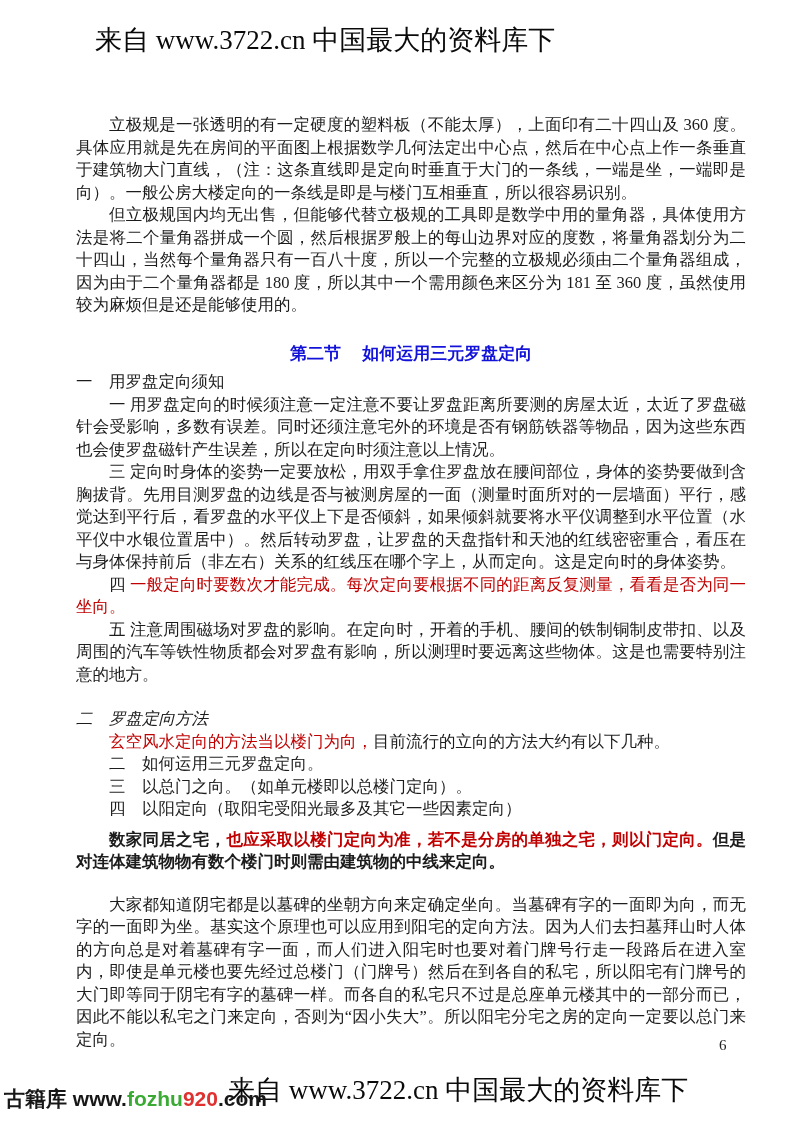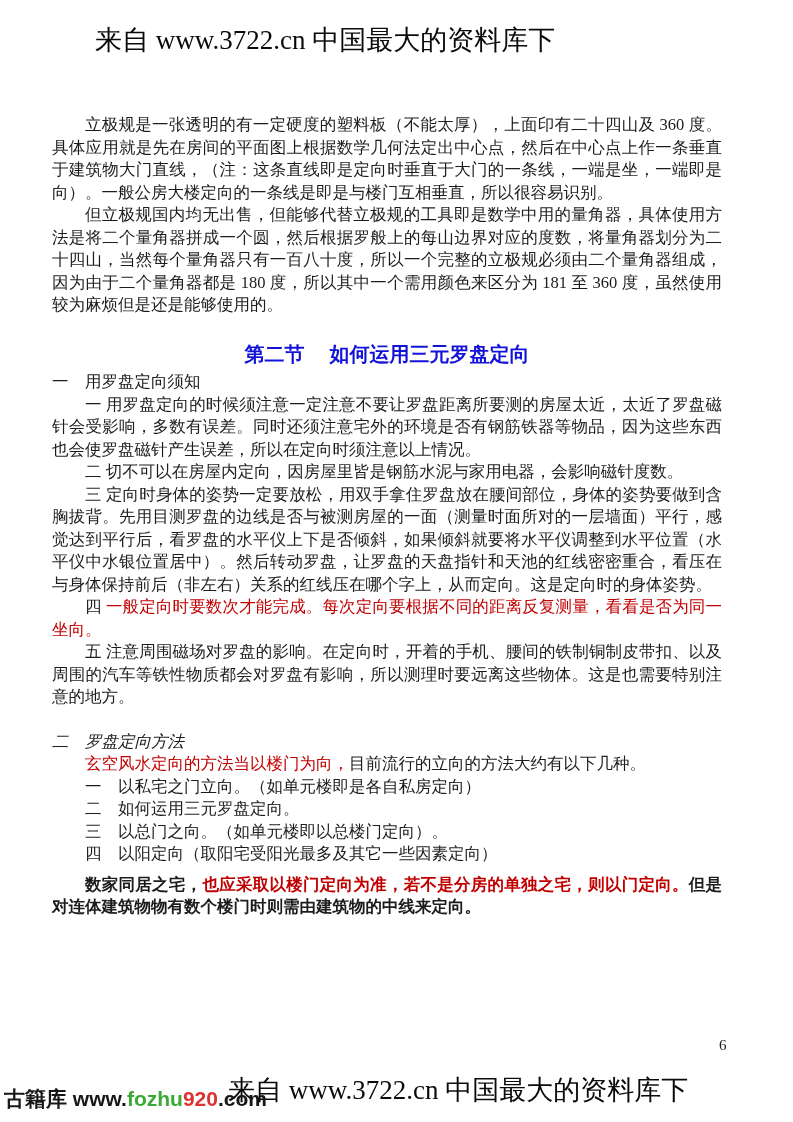--- a/index.html
+++ b/index.html
@@ -17,29 +17,29 @@
     background:#ffffff;
     overflow:hidden;
     font-family:"Liberation Serif","DejaVu Serif",serif;
     color:var(--text-black);
   }
   .hdr{
     position:absolute;left:95px;top:22px;
     font-size:27px;color:#0a0a0a;white-space:nowrap;
   }
   .content{
-    position:absolute;left:52px;top:114px;width:670px;
+    position:absolute;left:76px;top:114px;width:670px;
     font-size:16.5px;line-height:22.5px;
     text-align:justify;
   }
   .para{margin:0;}
   .ind{text-indent:2em;}
   .heading{
     margin:26px 0 6px 0;
-    font-size:20px;font-weight:bold;
+    font-size:17px;font-weight:bold;
     color:var(--heading-blue);
     text-align:center;text-indent:0;
   }
   .red{color:var(--accent-red);}
   .sec2title{margin-top:22px;font-style:italic;}
   .gap-s{margin-top:8px;font-weight:bold;}
   .gap-m{margin-top:20px;}
   .pagenum{
     position:absolute;left:719px;top:1037px;
     font-size:15px;color:#222;
@@ -68,38 +68,37 @@
 
     <p class="para ind">立极规是一张透明的有一定硬度的塑料板（不能太厚），上面印有二十四山及 360 度。具体应用就是先在房间的平面图上根据数学几何法定出中心点，然后在中心点上作一条垂直于建筑物大门直线，（注：这条直线即是定向时垂直于大门的一条线，一端是坐，一端即是向）。一般公房大楼定向的一条线是即是与楼门互相垂直，所以很容易识别。</p>
 
     <p class="para ind">但立极规国内均无出售，但能够代替立极规的工具即是数学中用的量角器，具体使用方法是将二个量角器拼成一个圆，然后根据罗般上的每山边界对应的度数，将量角器划分为二十四山，当然每个量角器只有一百八十度，所以一个完整的立极规必须由二个量角器组成，因为由于二个量角器都是 180 度，所以其中一个需用颜色来区分为 181 至 360 度，虽然使用较为麻烦但是还是能够使用的。</p>
 
     <h2 class="heading">第二节　 如何运用三元罗盘定向</h2>
 
     <div class="para">一　用罗盘定向须知</div>
 
     <div class="para ind">一 用罗盘定向的时候须注意一定注意不要让罗盘距离所要测的房屋太近，太近了罗盘磁针会受影响，多数有误差。同时还须注意宅外的环境是否有钢筋铁器等物品，因为这些东西也会使罗盘磁针产生误差，所以在定向时须注意以上情况。</div>
-    <div class="para ind">二 切不可以在房屋内定向，因房屋里皆是钢筋水泥与家用电器，会影响磁针度数。</div>
     <div class="para ind">三 定向时身体的姿势一定要放松，用双手拿住罗盘放在腰间部位，身体的姿势要做到含胸拔背。先用目测罗盘的边线是否与被测房屋的一面（测量时面所对的一层墙面）平行，感觉达到平行后，看罗盘的水平仪上下是否倾斜，如果倾斜就要将水平仪调整到水平位置（水平仪中水银位置居中）。然后转动罗盘，让罗盘的天盘指针和天池的红线密密重合，看压在与身体保持前后（非左右）关系的红线压在哪个字上，从而定向。这是定向时的身体姿势。</div>
 
     <div class="para ind"><span>四 </span><span class="red">一般定向时要数次才能完成。每次定向要根据不同的距离反复测量，看看是否为同一坐向。</span></div>
 
     <div class="para ind">五 注意周围磁场对罗盘的影响。在定向时，开着的手机、腰间的铁制铜制皮带扣、以及周围的汽车等铁性物质都会对罗盘有影响，所以测理时要远离这些物体。这是也需要特别注意的地方。</div>
 
     <div class="para sec2title">二　罗盘定向方法</div>
 
     <div class="para ind"><span class="red">玄空风水定向的方法当以楼门为向，</span><span>目前流行的立向的方法大约有以下几种。</span></div>
 
-    <div class="para ind">一　以私宅之门立向。（如单元楼即是各自私房定向）</div>
     <div class="para ind">二　如何运用三元罗盘定向。</div>
     <div class="para ind">三　以总门之向。（如单元楼即以总楼门定向）。</div>
     <div class="para ind">四　以阳定向（取阳宅受阳光最多及其它一些因素定向）</div>
 
     <p class="para ind gap-s"><span>数家同居之宅，</span><span class="red">也应采取以楼门定向为准，若不是分房的单独之宅，则以门定向。</span><span>但是对连体建筑物物有数个楼门时则需由建筑物的中线来定向。</span></p>
 
+    <p class="para ind gap-m">大家都知道阴宅都是以墓碑的坐朝方向来定确定坐向。当墓碑有字的一面即为向，而无字的一面即为坐。基实这个原理也可以应用到阳宅的定向方法。因为人们去扫墓拜山时人体的方向总是对着墓碑有字一面，而人们进入阳宅时也要对着门牌号行走一段路后在进入室内，即使是单元楼也要先经过总楼门（门牌号）然后在到各自的私宅，所以阳宅有门牌号的大门即等同于阴宅有字的墓碑一样。而各自的私宅只不过是总座单元楼其中的一部分而已，因此不能以私宅之门来定向，否则为“因小失大”。所以阳宅分宅之房的定向一定要以总门来定向。</p>
 
   </div>
 
   <div class="pagenum">6</div>
 
   <div class="wm"><span class="wm-b">古籍库 www.</span><span class="wm-g">fozhu</span><span class="wm-r">920</span><span class="wm-b">.com</span></div>
 
   <div class="ftr">来自 www.3722.cn 中国最大的资料库下</div>
 
 </div>

